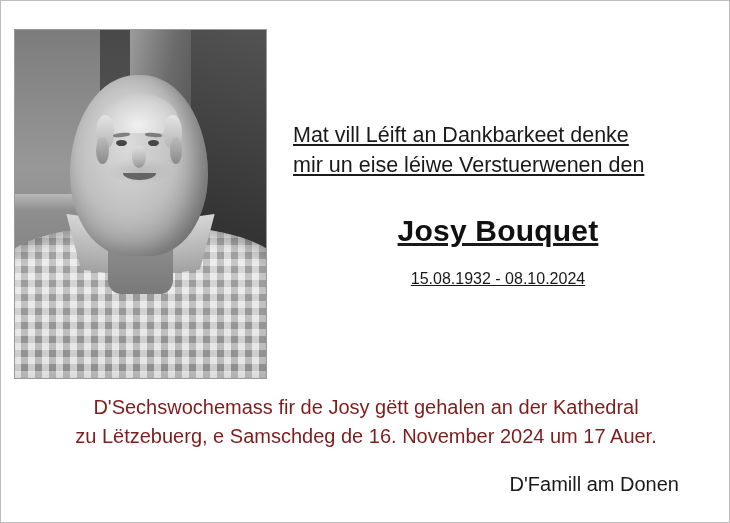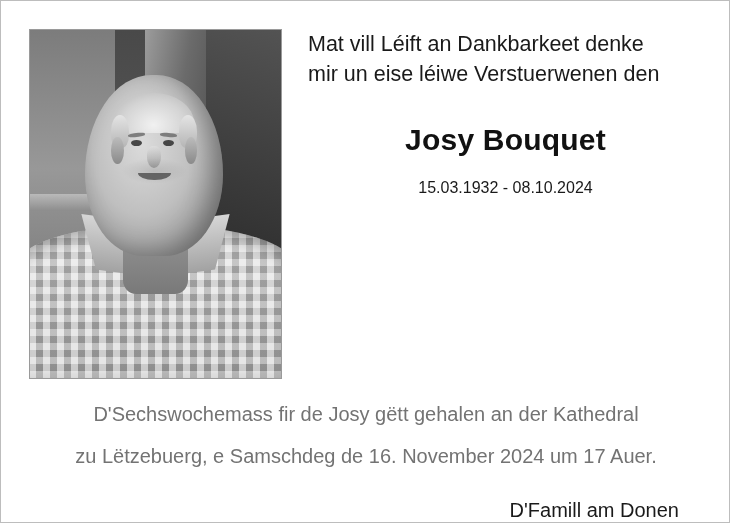--- a/index.html
+++ b/index.html
@@ -19,23 +19,24 @@
     width: 730px;
     height: 523px;
     box-sizing: border-box;
     background: #ffffff;
     border: 1px solid #bdbdbd;
     padding: 0;
   }
   .top-area {
     display: flex;
     flex-direction: row;
-    align-items: flex-start;
-    padding: 28px 22px 0 28px;
-    box-sizing: border-box;
+    align-items: center;
+    padding: 28px 22px 0 13px;
+    box-sizing: border-box;
+    text-decoration: underline;
   }
   
   .portrait-wrap {
     width: 253px;
     height: 350px;
     flex: 0 0 253px;
     border: 1px solid #9a9a9a;
     box-sizing: border-box;
     overflow: hidden;
     position: relative;
@@ -230,24 +231,24 @@
     color: #1a1a1a;
     white-space: pre-line;
   }
   
   .bottom-area {
     padding: 14px 26px 0 28px;
     box-sizing: border-box;
   }
   .mass-text {
     font-size: 20px;
-    line-height: 42px;
+    line-height: 29px;
     text-align: center;
     margin: 0;
-    color: #737373;
+    color: #7f1d1d;
     white-space: pre-line;
   }
   .signature {
     text-align: right;
     font-size: 20px;
     margin: 22px 0 0 0;
     padding-right: 24px;
     color: #1a1a1a;
   }
 </style>
@@ -283,21 +284,21 @@
           <div class="cheek-shadow"></div>
           <div class="mouth"></div>
         </div>
       </div>
     </div>
 
     <div class="right-col">
       <p class="intro">Mat vill Léift an Dankbarkeet denke
 mir un eise léiwe Verstuerwenen den</p>
       <h1 class="name">Josy Bouquet</h1>
-      <p class="dates">15.03.1932 - 08.10.2024</p>
+      <p class="dates">15.08.1932 - 08.10.2024</p>
     </div>
 
   </div>
 
   <div class="bottom-area">
     <p class="mass-text">D'Sechswochemass fir de Josy gëtt gehalen an der Kathedral
 zu Lëtzebuerg, e Samschdeg de 16. November 2024 um 17 Auer.</p>
     <p class="signature">D'Famill am Donen</p>
   </div>
 

